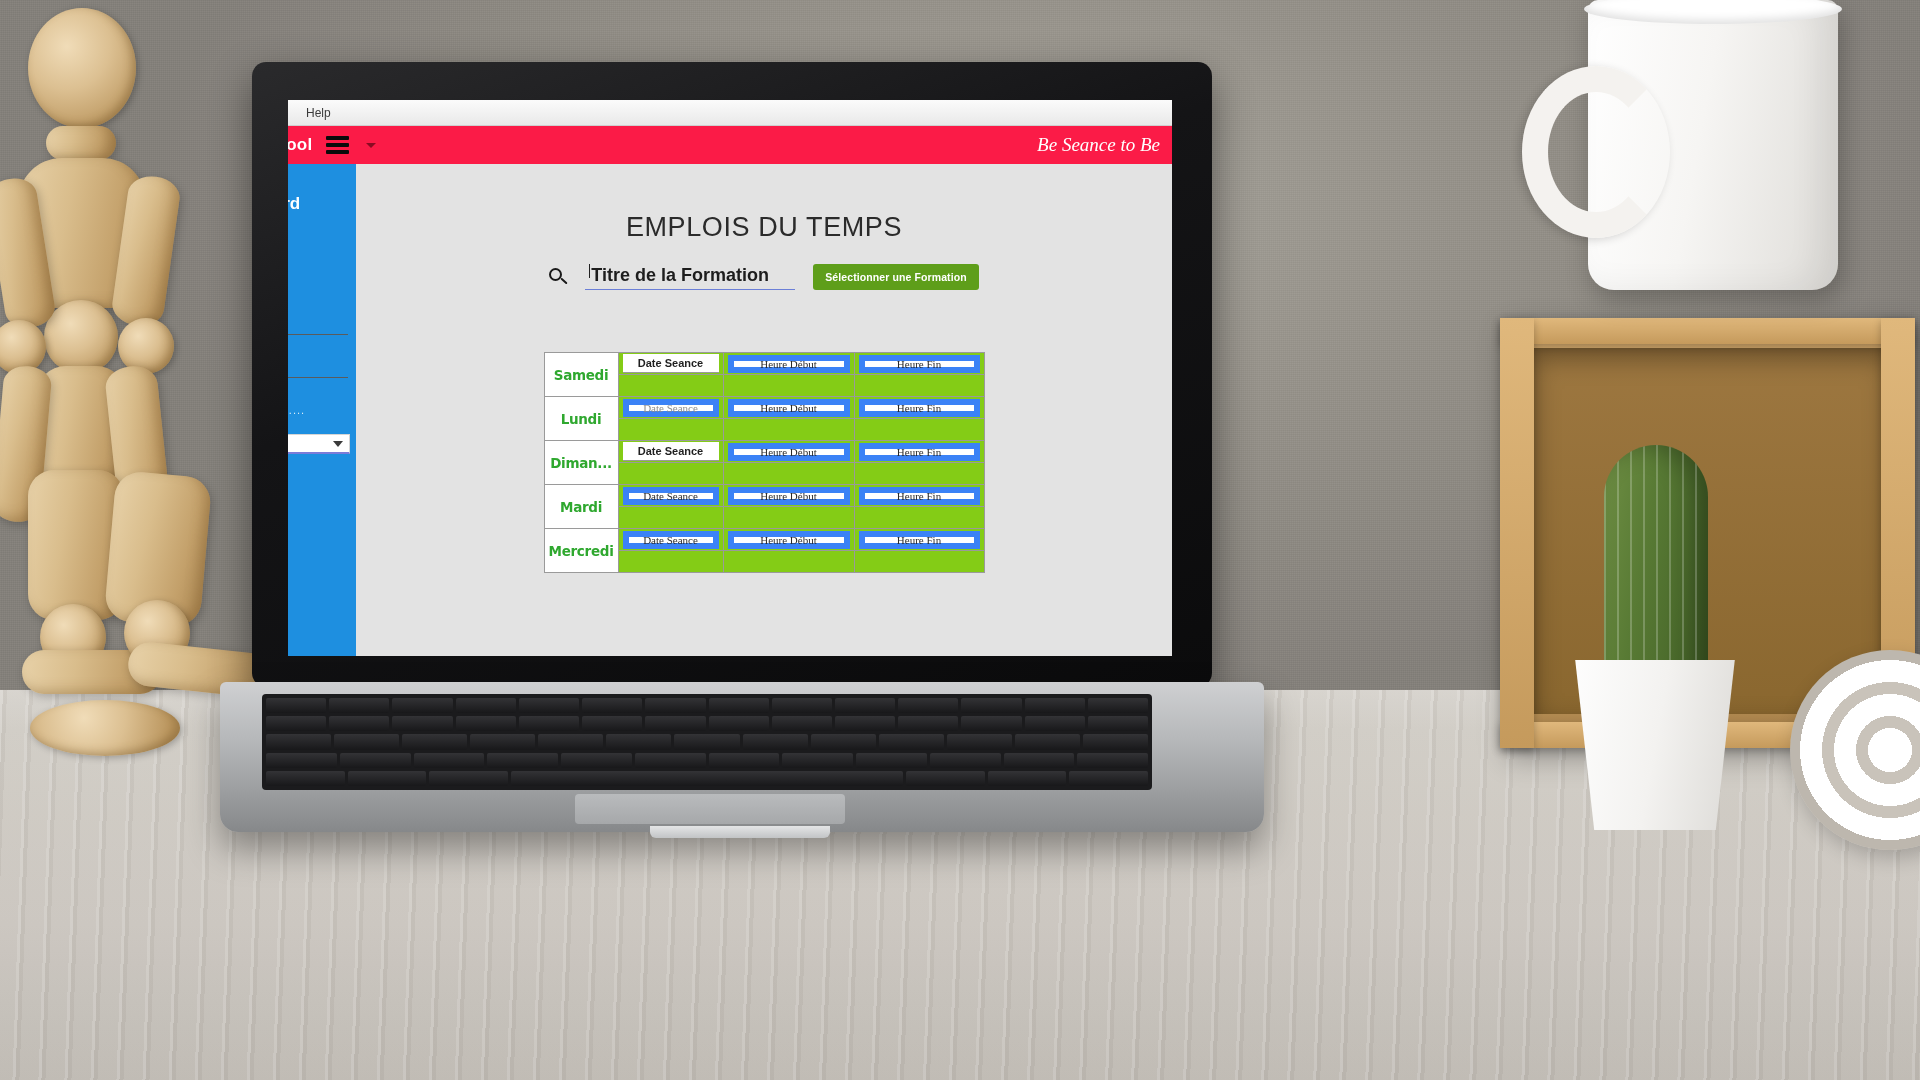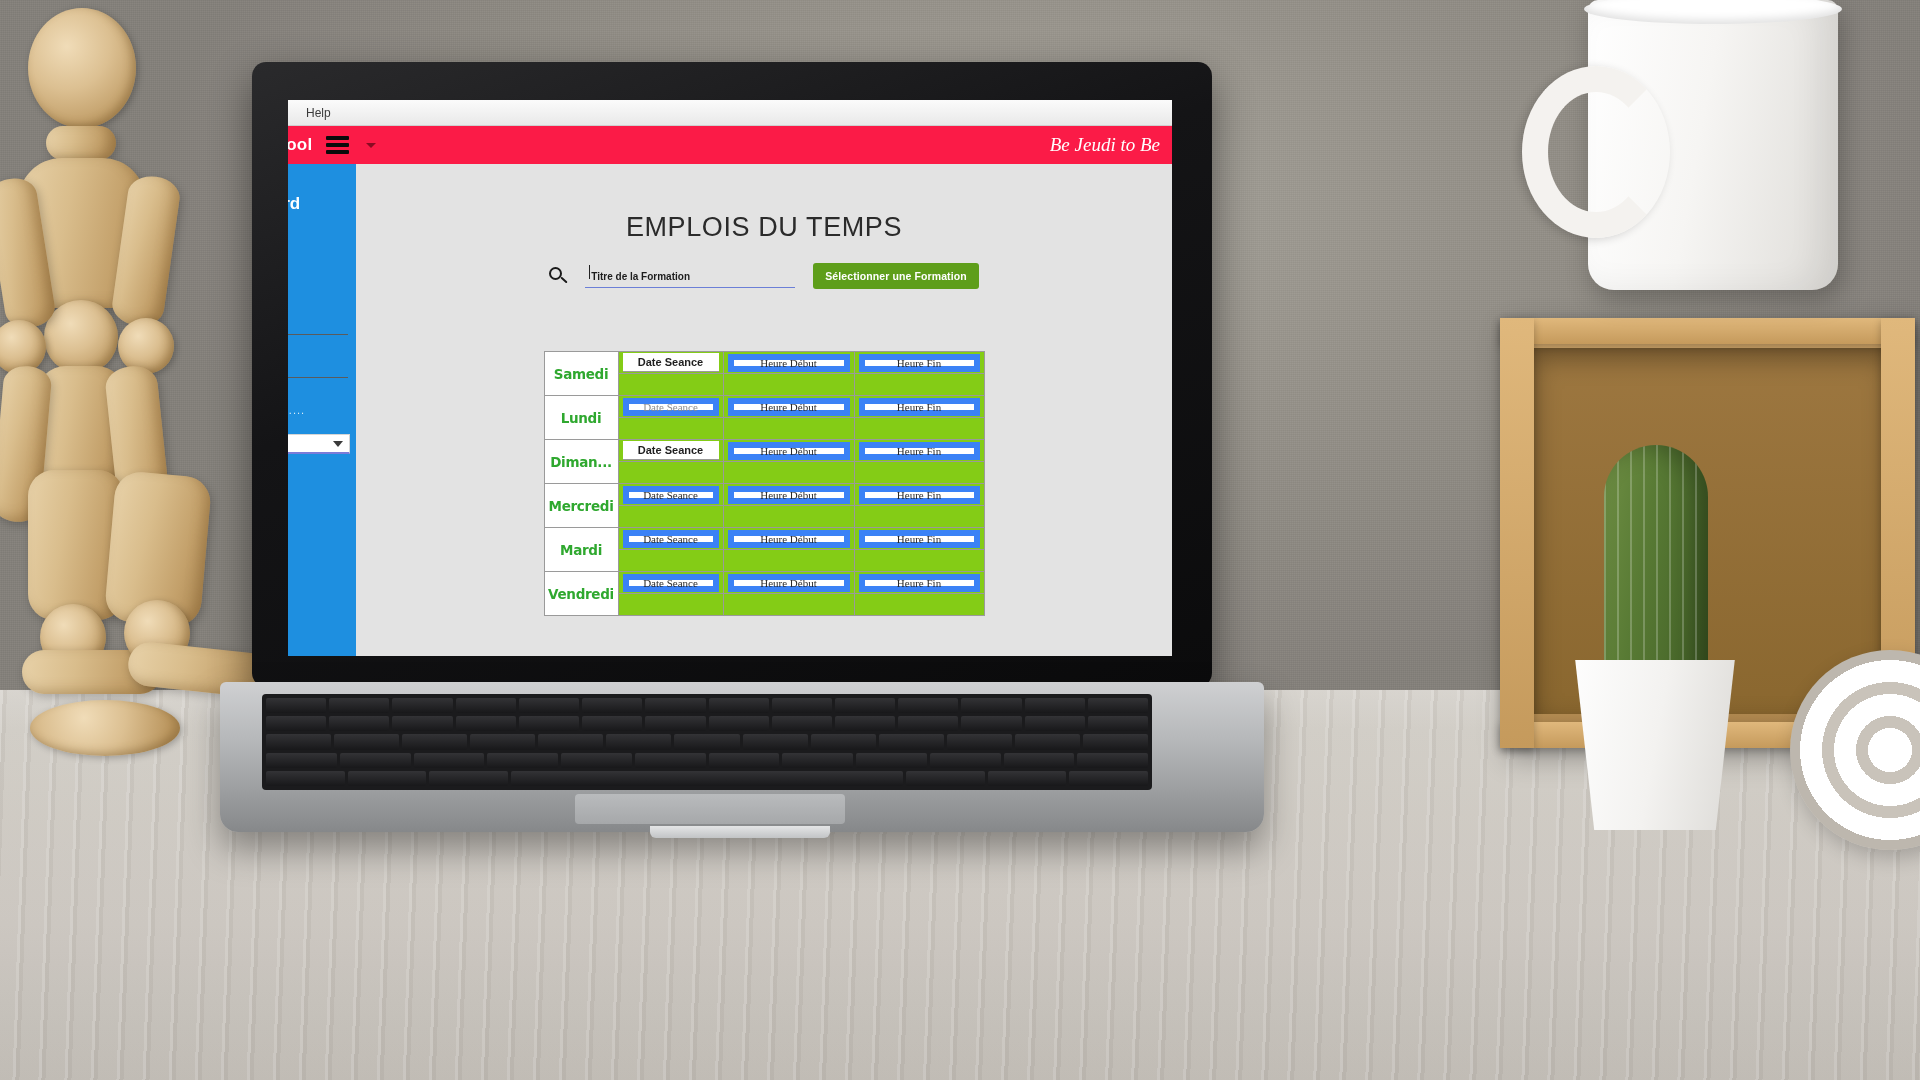--- a/index.html
+++ b/index.html
@@ -224,21 +224,21 @@
     background:#1a1a1a; transform: rotate(42deg); border-radius:1px;
   }
   .search-field {
     width: 210px; border-bottom: 1.5px solid #6b7fd7; padding: 2px 4px 3px 6px;
     position: relative; background: transparent;
   }
   .search-field .caret {
     position:absolute; left:4px; top:1px; width:1px; height:14px; background:#222;
   }
   .search-field span {
-    font-size: 10px; font-weight: bold; color: #1d1d1d;
+    font-size: 18px; font-weight: bold; color: #1d1d1d;
   }
   .btn-green {
     background: #5e9e1a; color:#fff; font-size:10.5px; font-weight:bold;
     padding: 7px 12px; border-radius: 3px; white-space: nowrap;
     border: none; cursor: pointer; letter-spacing: .1px;
   }
 
   
   .tt-wrap { display: flex; justify-content: center; margin-top: 62px; }
   table.tt {
@@ -331,21 +331,21 @@
       <div class="topbar">
         <div class="brand-wrap">
           <span class="brand">chool</span>
           <span class="burger">
             <i></i>
               <i></i>
               <i></i>
           </span>
           <span class="caret-sm"></span>
         </div>
-        <span class="tagline">Be Jeudi to Be</span>
+        <span class="tagline">Be Seance to Be</span>
       </div>
 
       <div class="body-row">
 
         <div class="sidebar">
           <div class="side-title">de Bord</div>
           <div class="side-link">cueil</div>
           <div class="side-div"></div>
           <div class="side-div"></div>
           <div class="side-dots">· ......</div>
@@ -435,20 +435,42 @@
                   </td>
                   <td class="fieldcell col-hf">
                     <div class="top">
                         <div class="inp-box">Heure Fin</div>
                       </div>
                     <div class="bot"></div>
                   </td>
                 </tr>
 
                 <tr>
+                  <td class="daycell">Mardi</td>
+                  <td class="fieldcell col-date">
+                    <div class="top">
+                        <div class="inp-box">Date Seance</div>
+                      </div>
+                    <div class="bot"></div>
+                  </td>
+                  <td class="fieldcell col-hd">
+                    <div class="top">
+                        <div class="inp-box">Heure Début</div>
+                      </div>
+                    <div class="bot"></div>
+                  </td>
+                  <td class="fieldcell col-hf">
+                    <div class="top">
+                        <div class="inp-box">Heure Fin</div>
+                      </div>
+                    <div class="bot"></div>
+                  </td>
+                </tr>
+
+                <tr>
                   <td class="daycell">Mercredi</td>
                   <td class="fieldcell col-date">
                     <div class="top">
                         <div class="inp-box">Date Seance</div>
                       </div>
                     <div class="bot"></div>
                   </td>
                   <td class="fieldcell col-hd">
                     <div class="top">
                         <div class="inp-box">Heure Début</div>
@@ -456,64 +478,21 @@
                     <div class="bot"></div>
                   </td>
                   <td class="fieldcell col-hf">
                     <div class="top">
                         <div class="inp-box">Heure Fin</div>
                       </div>
                     <div class="bot"></div>
                   </td>
                 </tr>
 
-                <tr>
-                  <td class="daycell">Mardi</td>
-                  <td class="fieldcell col-date">
-                    <div class="top">
-                        <div class="inp-box">Date Seance</div>
-                      </div>
-                    <div class="bot"></div>
-                  </td>
-                  <td class="fieldcell col-hd">
-                    <div class="top">
-                        <div class="inp-box">Heure Début</div>
-                      </div>
-                    <div class="bot"></div>
-                  </td>
-                  <td class="fieldcell col-hf">
-                    <div class="top">
-                        <div class="inp-box">Heure Fin</div>
-                      </div>
-                    <div class="bot"></div>
-                  </td>
-                </tr>
-
-
-                <tr>
-                  <td class="daycell">Vendredi</td>
-                  <td class="fieldcell col-date">
-                    <div class="top">
-                        <div class="inp-box">Date Seance</div>
-                      </div>
-                    <div class="bot"></div>
-                  </td>
-                  <td class="fieldcell col-hd">
-                    <div class="top">
-                        <div class="inp-box">Heure Début</div>
-                      </div>
-                    <div class="bot"></div>
-                  </td>
-                  <td class="fieldcell col-hf">
-                    <div class="top">
-                        <div class="inp-box">Heure Fin</div>
-                      </div>
-                    <div class="bot"></div>
-                  </td>
-                </tr>
+
 
               </tbody>
             </table>
           </div>
 
         </div>
       </div>
 
     </div>
   </div>

